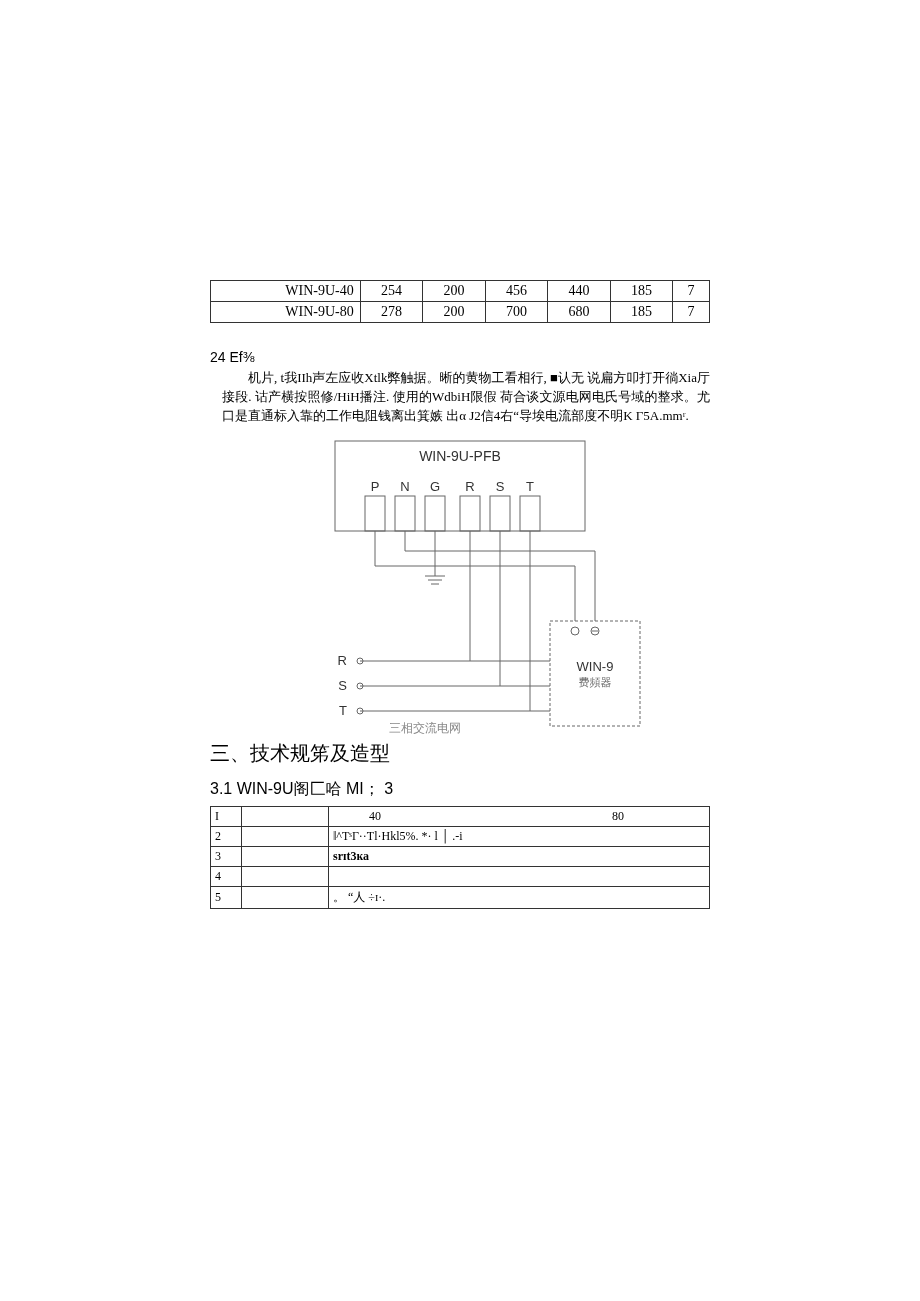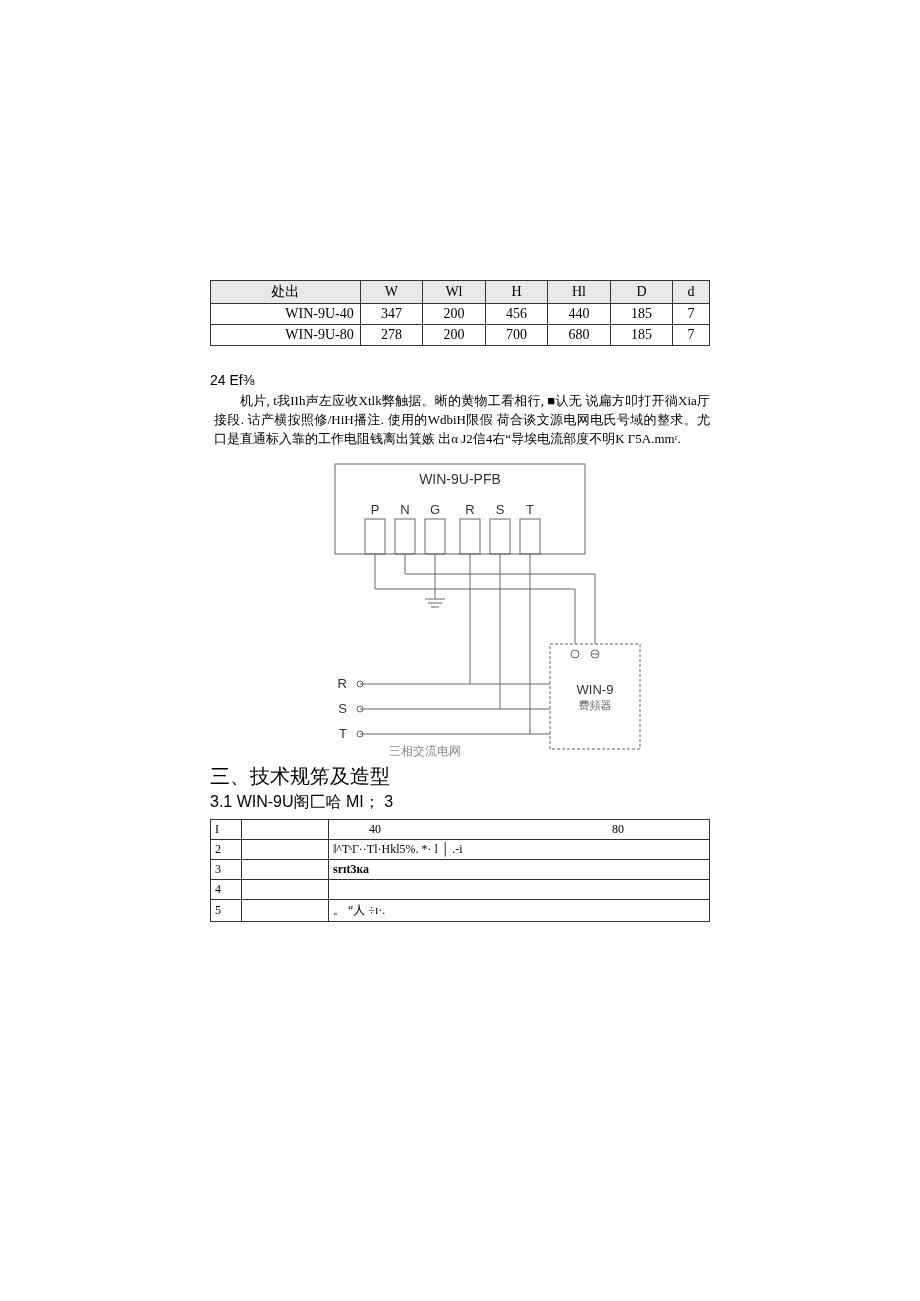--- a/index.html
+++ b/index.html
@@ -38,32 +38,32 @@
   .section-gap { height: 26px; }
   .hdr-small {
     font-family: Arial, sans-serif;
     font-size: 14px;
     margin: 0 0 4px 0;
   }
   .para {
     font-size: 13px;
     line-height: 1.45;
     text-align: justify;
-    margin: 0 0 2px 4px;
+    margin: 0 0 2px 12px;
   }
   .para.indent { text-indent: 2em; }
   .diagram-wrap {
     margin: 10px auto 4px auto;
     width: 370px;
   }
   svg.diagram { display: block; }
   .h3 {
     font-family: "SimHei", Arial, sans-serif;
     font-size: 20px;
-    margin: 2px 0 2px 0;
+    margin: 2px 0 12px 0;
   }
   .h4 {
     font-family: Arial, "SimSun", sans-serif;
     font-size: 16px;
     margin: 0 0 6px 0;
   }
   table.spec {
     border-collapse: collapse;
     width: 100%;
     font-size: 12px;
@@ -81,32 +81,23 @@
     width: 78px;
   }
 </style>
 </head>
 <body>
 
 <div class="page">
 
   <table class="dim">
     <tbody>
-        <tr>
-      <th>处出</th>
-      <th>W</th>
-      <th>Wl</th>
-      <th>H</th>
-      <th>Hl</th>
-      <th>D</th>
-      <th>d</th>
-    </tr>
     <tr>
       <td class="model">WIN-9U-40</td>
-      <td>347</td>
+      <td>254</td>
       <td>200</td>
       <td>456</td>
       <td>440</td>
       <td>185</td>
       <td>7</td>
     </tr>
     <tr>
       <td class="model">WIN-9U-80</td>
       <td>278</td>
       <td>200</td>

